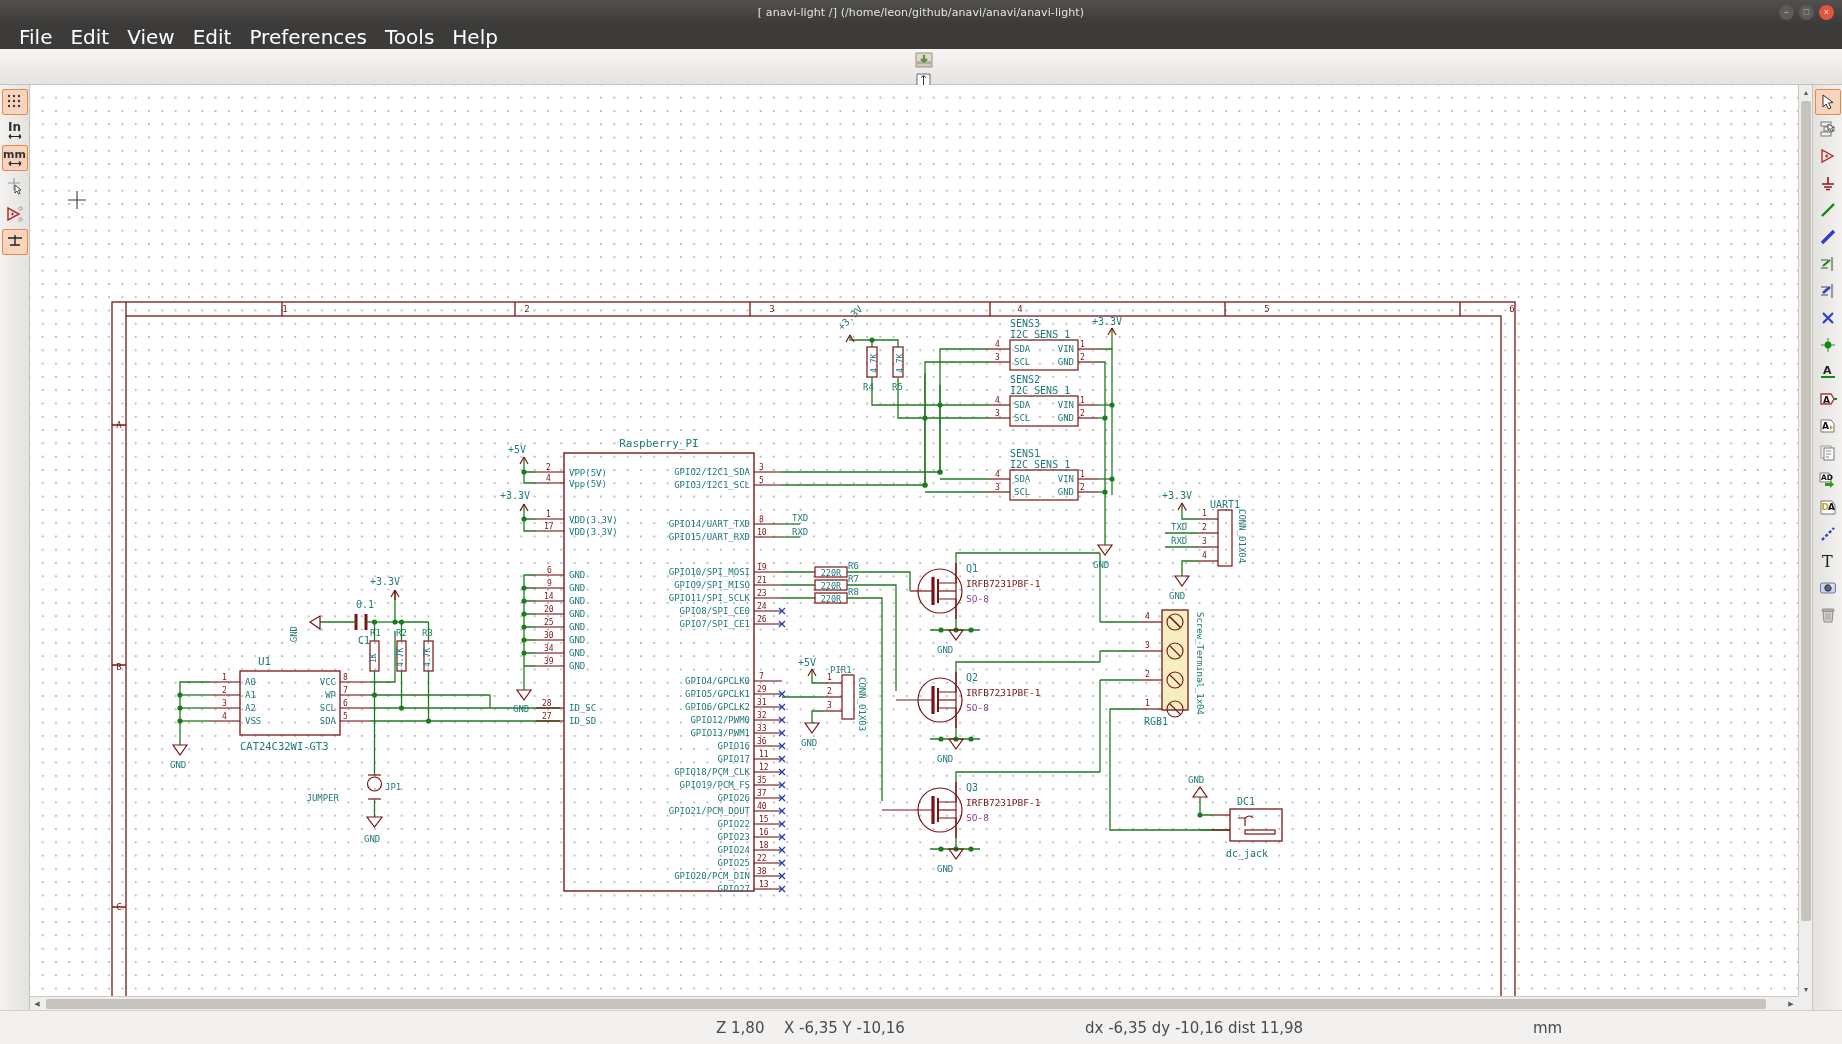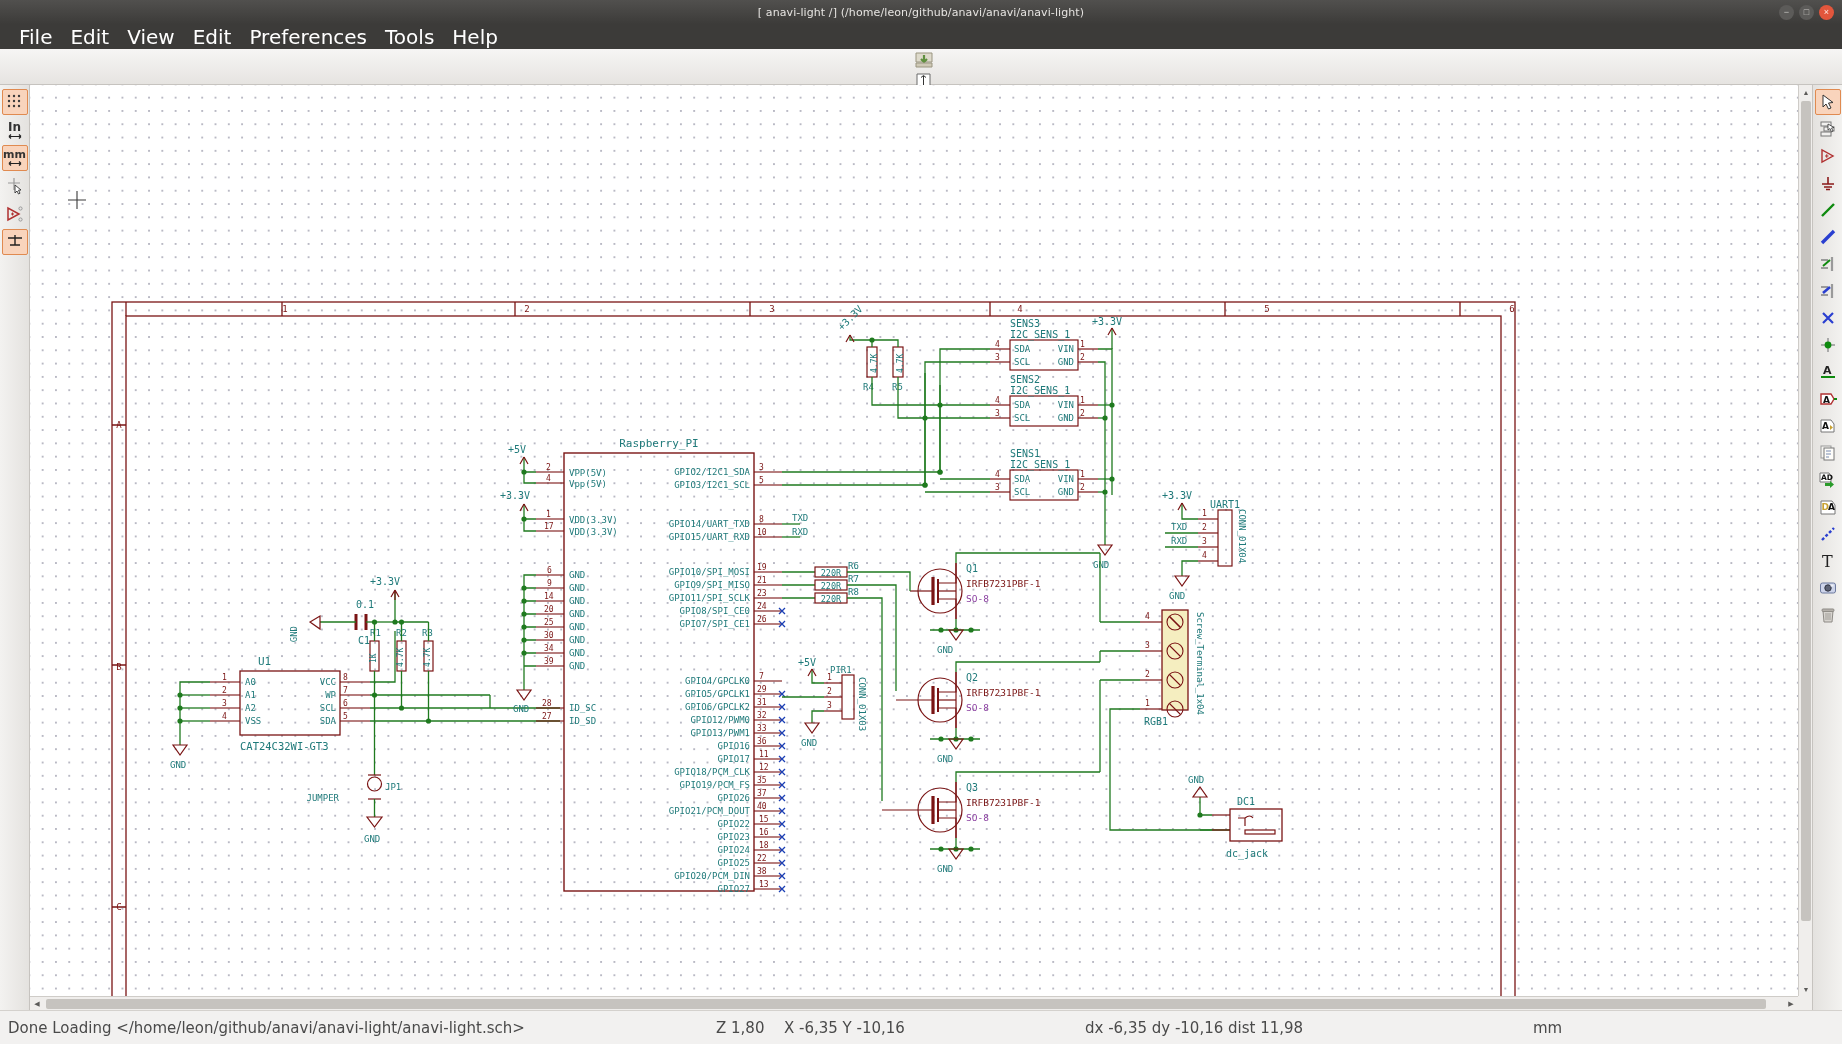--- a/index.html
+++ b/index.html
@@ -1288,18 +1288,17 @@
       <svg width="18" height="18" viewBox="0 0 18 18">
         <path d="M4 5 h10 l-1 11 h-8 z" fill="#d7d4cf" stroke="#8d8a85"></path>
         <rect x="3" y="3" width="12" height="2.4" rx="1" fill="#b9b5af" stroke="#8d8a85"></rect>
         <path d="M7 7 v7 M9 7 v7 M11 7 v7" stroke="#9b9892" stroke-width="0.9"></path>
       </svg>
     </div>
   </div>
 </div>
 
 <div id="statusbar">
-  <span class="sb-msg">Done Loading &lt;/home/leon/github/anavi/anavi-light/anavi-light.sch&gt;</span>
   <span class="sb-z">Z 1,80</span>
   <span class="sb-xy">X -6,35  Y -10,16</span>
   <span class="sb-d">dx -6,35  dy -10,16  dist 11,98</span>
   <span class="sb-u">mm</span>
 </div>
 
 </body></html>

